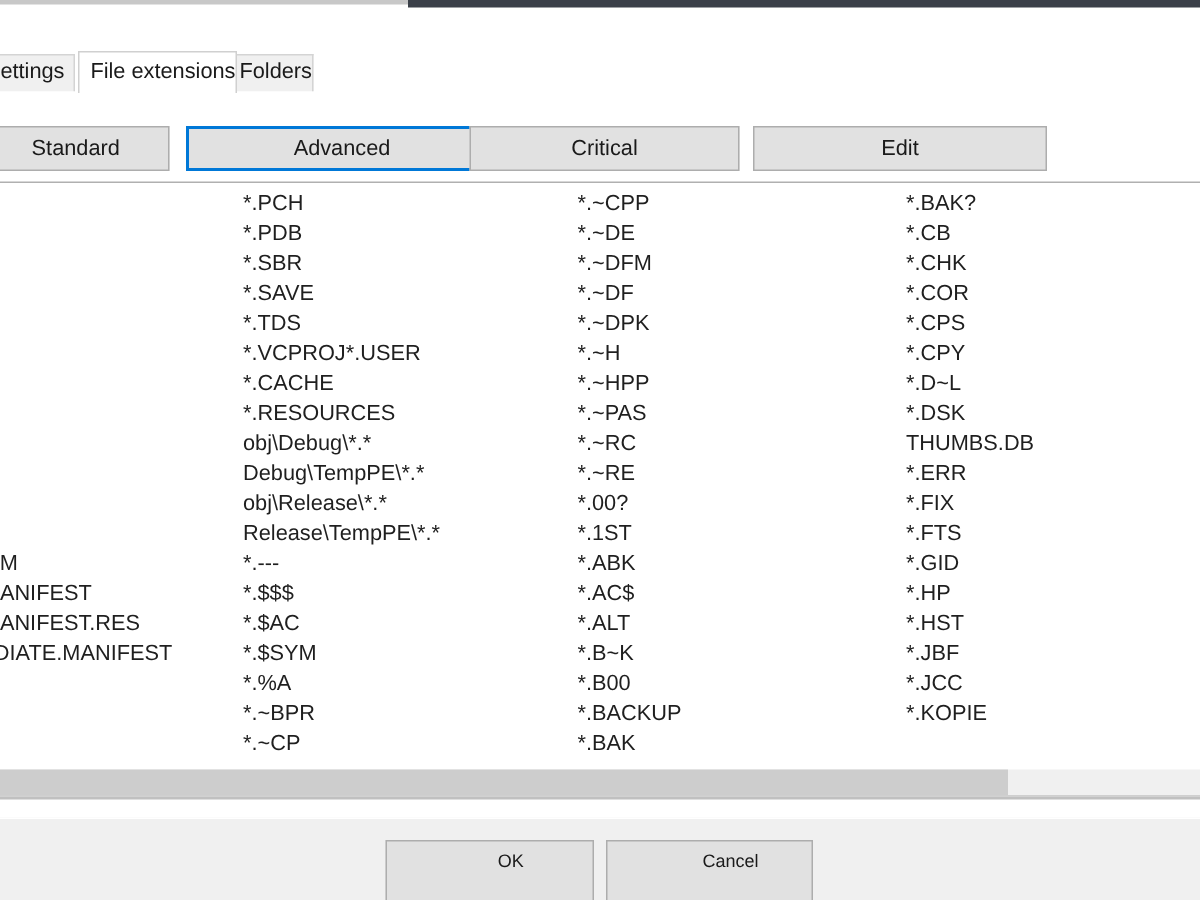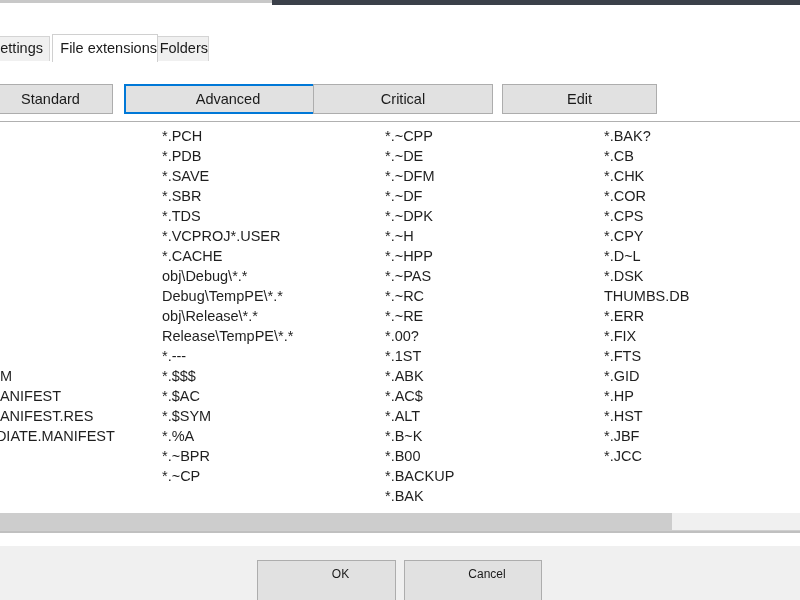--- a/index.html
+++ b/index.html
@@ -118,21 +118,21 @@
     overflow: hidden;
     cursor: default;
   }
   .cat-btn.b0 { left: -12px; width: 125px; }
   .cat-btn.b1 {
     left: 124px; width: 208px;
     border: 2px solid #0078d7;
     line-height: 26px;
   }
   .cat-btn.b2 { left: 313px; width: 180px; }
-  .cat-btn.b3 { left: 502px; width: 155px; }
+  .cat-btn.b3 { left: 502px; width: 196px; }
 
   
   .list-area {
     position: absolute;
     left: 0;
     top: 121px;
     width: 800px;
     height: 390px;
     background: #ffffff;
     border-top: 1px solid #b0b0b0;
@@ -254,25 +254,26 @@
         <div class="ext-item">BED.MANIFEST</div>
         <div class="ext-item">BED.MANIFEST.RES</div>
         <div class="ext-item">ERMEDIATE.MANIFEST</div>
         <div class="ext-item blank">&nbsp;</div>
         <div class="ext-item blank">&nbsp;</div>
         <div class="ext-item blank">&nbsp;</div>
       </div>
     <div class="col c1">
         <div class="ext-item">*.PCH</div>
         <div class="ext-item">*.PDB</div>
+        <div class="ext-item">*.SBR</div>
         <div class="ext-item">*.SAVE</div>
-        <div class="ext-item">*.SBR</div>
         <div class="ext-item">*.TDS</div>
         <div class="ext-item">*.VCPROJ*.USER</div>
         <div class="ext-item">*.CACHE</div>
+        <div class="ext-item">*.RESOURCES</div>
         <div class="ext-item">obj\Debug\*.*</div>
         <div class="ext-item">Debug\TempPE\*.*</div>
         <div class="ext-item">obj\Release\*.*</div>
         <div class="ext-item">Release\TempPE\*.*</div>
         <div class="ext-item">*.---</div>
         <div class="ext-item">*.$$$</div>
         <div class="ext-item">*.$AC</div>
         <div class="ext-item">*.$SYM</div>
         <div class="ext-item">*.%A</div>
         <div class="ext-item">*.~BPR</div>
@@ -310,20 +311,21 @@
         <div class="ext-item">*.DSK</div>
         <div class="ext-item">THUMBS.DB</div>
         <div class="ext-item">*.ERR</div>
         <div class="ext-item">*.FIX</div>
         <div class="ext-item">*.FTS</div>
         <div class="ext-item">*.GID</div>
         <div class="ext-item">*.HP</div>
         <div class="ext-item">*.HST</div>
         <div class="ext-item">*.JBF</div>
         <div class="ext-item">*.JCC</div>
+        <div class="ext-item">*.KOPIE</div>
       </div>
   </div>
 
   <div class="hscroll">
     <div class="hscroll-thumb" style="width: 672px;"></div>
   </div>
   <div class="hscroll-sep"></div>
 
   <div class="footer">
     <div class="footer-btn ok">OK</div>

